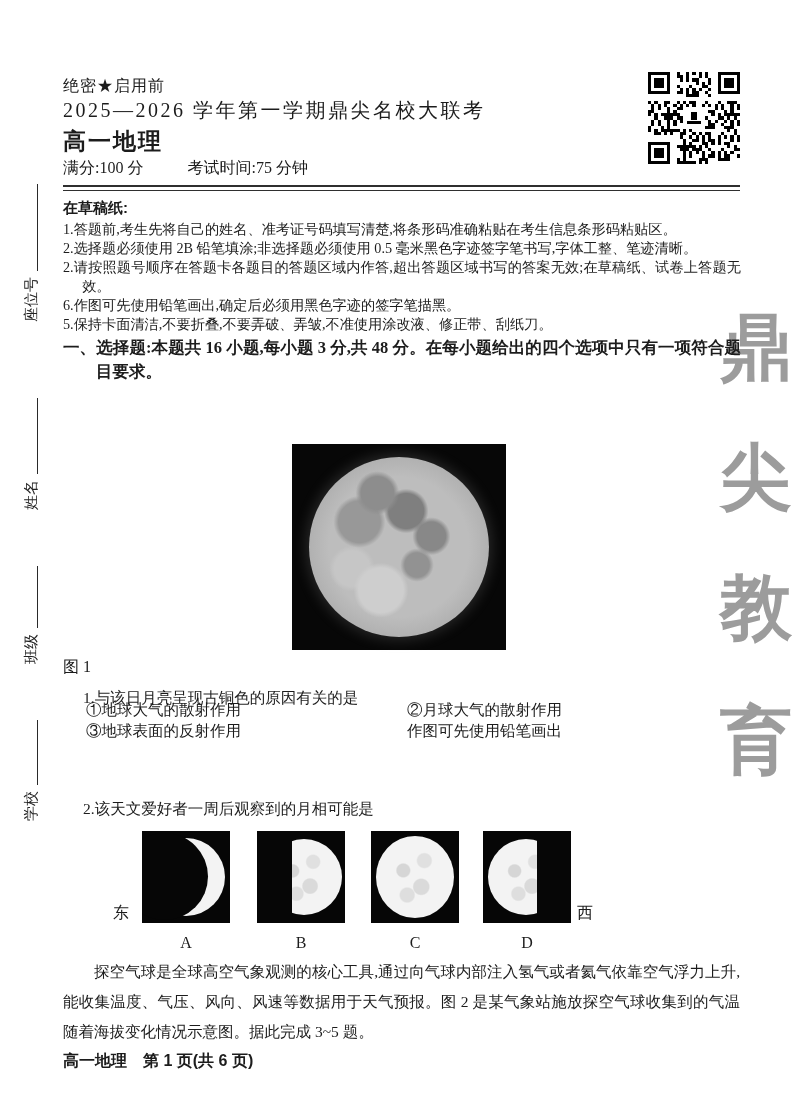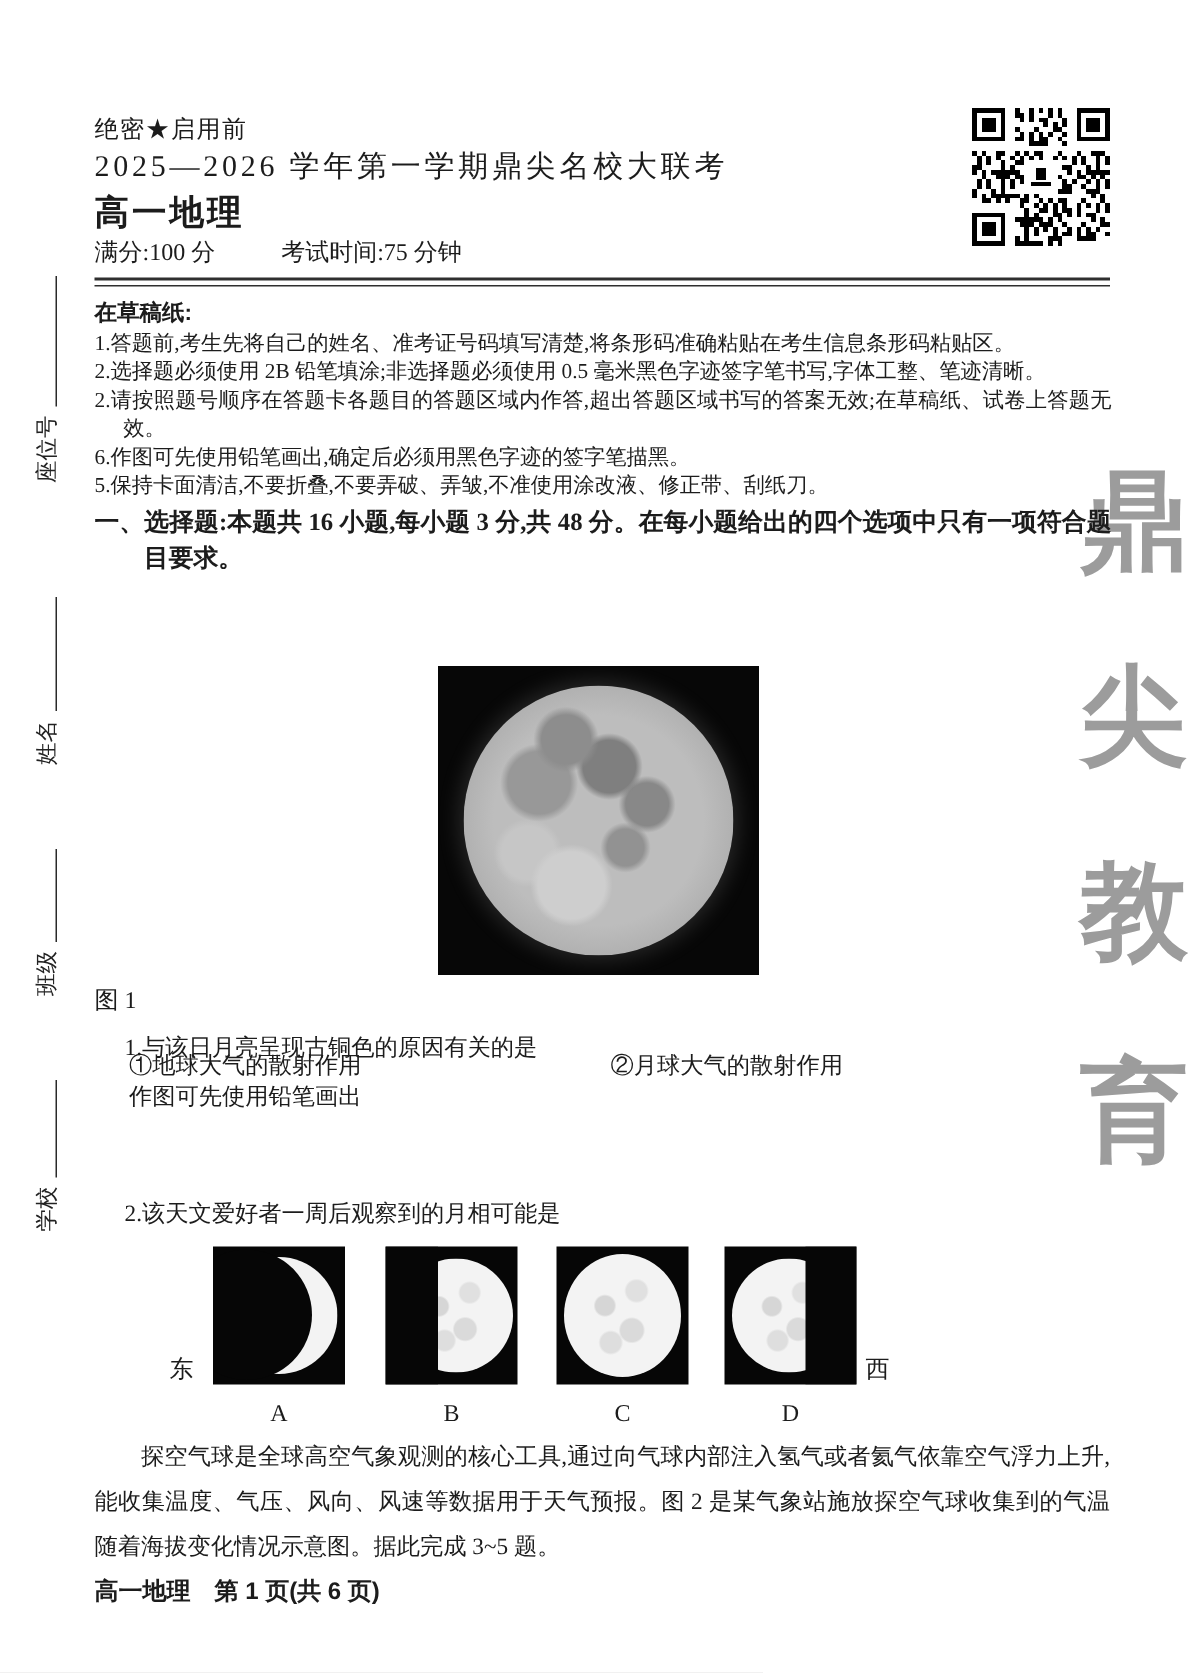--- a/index.html
+++ b/index.html
@@ -394,20 +394,21 @@
 
   <div class="abs fig1">
     <div class="moonimg"></div>
   </div>
   <div class="abs fig1-caption center">图 1</div>
 
   <div class="abs q-stem q1-stem">1.与该日月亮呈现古铜色的原因有关的是</div>
   <div class="abs q1-options">
     <span>①地球大气的散射作用</span>
     <span>②月球大气的散射作用</span>
+    <span>③地球表面的反射作用</span>
     <span>作图可先使用铅笔画出</span>
   </div>
 
   <div class="abs q-stem q2-stem">2.该天文爱好者一周后观察到的月相可能是</div>
 
   <div class="abs phasefig">
     <span class="ew" style="left:50px;">东</span>
 
     <div class="pbox" style="left:79px;">
       <div class="pdisc" style="left:5px;top:7px;width:78px;height:78px;"></div>

